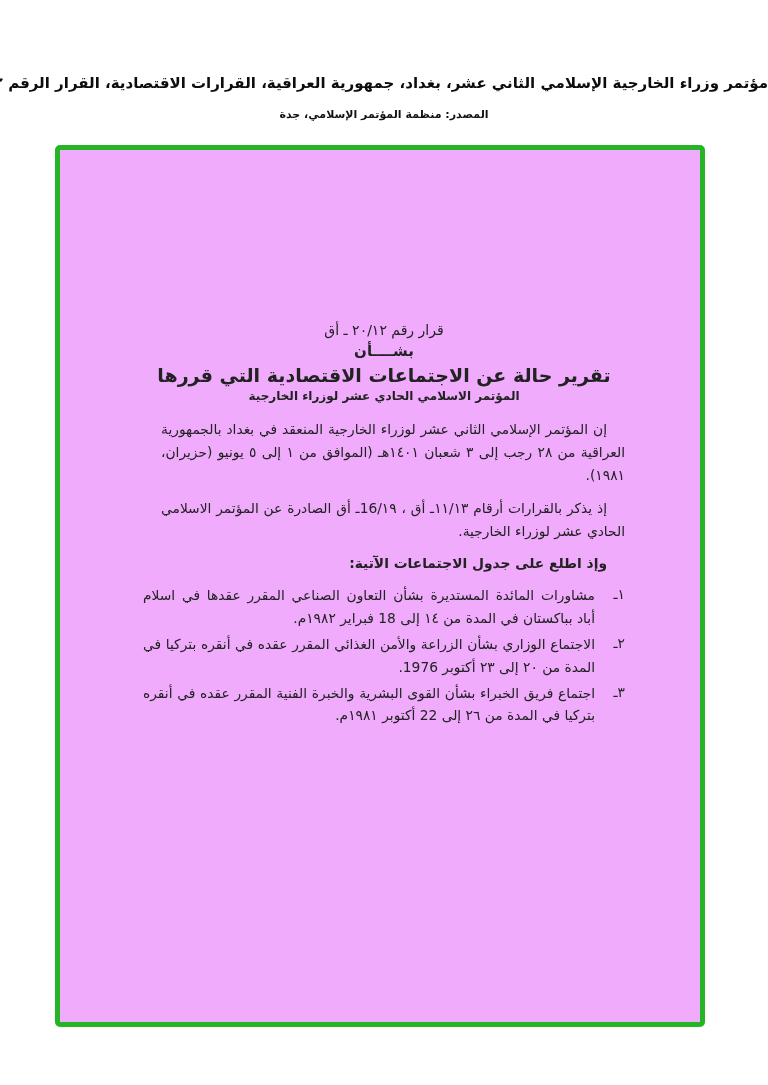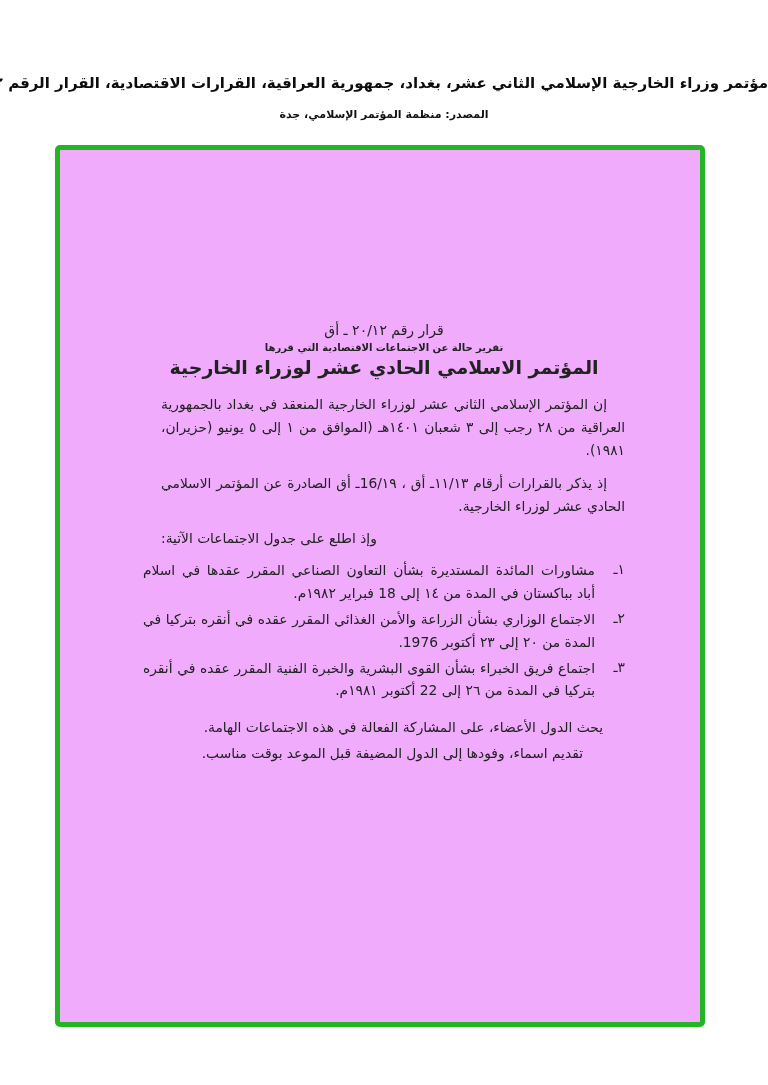--- a/index.html
+++ b/index.html
@@ -67,39 +67,39 @@
   .title-block .t1 {
     font-size: 14px;
     margin-bottom: 4px;
   }
   .title-block .t2 {
     font-size: 15px;
     font-weight: bold;
     margin-bottom: 4px;
   }
   .title-block .t3 {
-    font-size: 10px;
+    font-size: 19px;
     font-weight: bold;
     margin-bottom: 3px;
   }
   .title-block .t4 {
-    font-size: 19px;
+    font-size: 12px;
     font-weight: bold;
   }
 
   .para {
     font-size: 13.8px;
     line-height: 1.68;
     text-align: justify;
     text-indent: 18px;
     margin: 0 0 9px 18px;
   }
   .para.bold {
-    font-weight: normal;
-    text-align: left;
+    font-weight: bold;
+    text-align: right;
   }
 
   .meeting-list {
     margin: 2px 0 0 0;
   }
   .list-item {
     display: flex;
     font-size: 13.8px;
     line-height: 1.66;
     margin-bottom: 3px;
@@ -134,20 +134,21 @@
   <div class="hline1">مؤتمر وزراء الخارجية الإسلامي الثاني عشر، بغداد، جمهورية العراقية، القرارات الاقتصادية، القرار الرقم ٢٠/١٢- أق</div>
   <div class="hline2">المصدر:  منظمة المؤتمر الإسلامي، جدة</div>
 </div>
 
 <div class="doc-frame">
 
   <div class="doc-content">
 
     <div class="title-block">
       <div class="t1">قرار رقم ٢٠/١٢ ـ أق</div>
+      <div class="t2">بشــــأن</div>
       <div class="t3">تقرير حالة عن الاجتماعات الاقتصادية التي قررها</div>
       <div class="t4">المؤتمر الاسلامي الحادي عشر لوزراء الخارجية</div>
     </div>
 
     <p class="para">إن المؤتمر الإسلامي الثاني عشر لوزراء الخارجية المنعقد في بغداد بالجمهورية العراقية من ٢٨ رجب إلى ٣ شعبان ١٤٠١هـ (الموافق من ١ إلى ٥ يونيو (حزيران، ١٩٨١).</p>
 
     <p class="para">إذ يذكر بالقرارات أرقام ١١/١٣ـ أق ، 16/١٩ـ أق الصادرة عن المؤتمر الاسلامي الحادي عشر لوزراء الخارجية.</p>
 
     <p class="para bold">وإذ اطلع على جدول الاجتماعات الآتية:</p>
 
@@ -163,19 +164,15 @@
         <span class="list-text">الاجتماع الوزاري بشأن الزراعة والأمن الغذائي المقرر عقده في أنقره بتركيا في المدة من ٢٠ إلى ٢٣ أكتوبر 1976.</span>
       </div>
 
       <div class="list-item">
         <span class="list-num">٣ـ</span>
         <span class="list-text">اجتماع فريق الخبراء بشأن القوى البشرية والخبرة الفنية المقرر عقده في أنقره بتركيا في المدة من ٢٦ إلى 22 أكتوبر ١٩٨١م.</span>
       </div>
 
     </div>
 
-    <div class="closing">
-      <div class="c1">يحث الدول الأعضاء، على المشاركة الفعالة في هذه الاجتماعات الهامة.</div>
-      <div class="c2">تقديم اسماء، وفودها إلى الدول المضيفة قبل الموعد بوقت مناسب.</div>
-    </div>
 
   </div>
 </div>
 
 </body></html>

